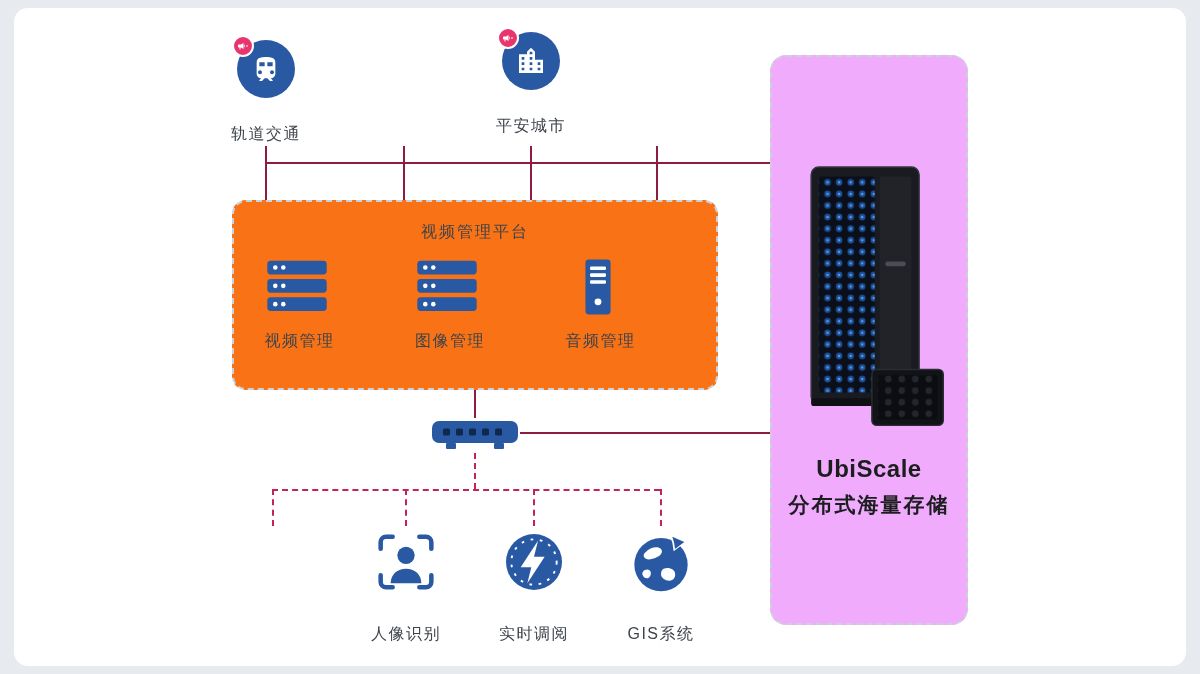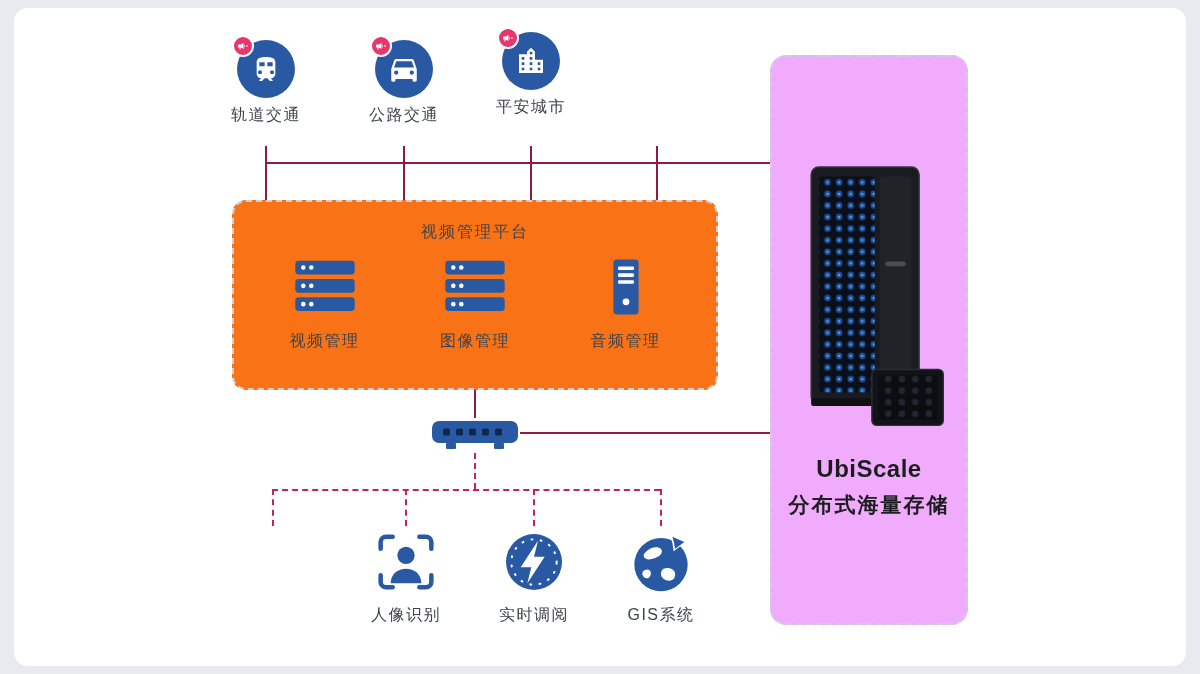--- a/index.html
+++ b/index.html
@@ -6,33 +6,33 @@
   #stage{position:relative;width:1200px;height:674px;background:#e7eaef;overflow:hidden;
          font-family:"Liberation Sans","DejaVu Sans",sans-serif;}
   .panel{position:absolute;left:14px;top:8px;right:14px;bottom:8px;background:#ffffff;border-radius:14px;}
 
   
   .node{position:absolute;width:120px;text-align:center;}
   .circle-icon{width:58px;height:58px;border-radius:50%;background:#2A59A4;margin:0 auto;position:relative;
                display:flex;align-items:center;justify-content:center;}
   .badge{position:absolute;top:-5px;left:-5px;width:22px;height:22px;border-radius:50%;background:#E8356D;
          border:2px solid #fff;display:flex;align-items:center;justify-content:center;box-sizing:border-box;}
-  .node-label{margin-top:7px;font-size:16px;color:#3e434b;letter-spacing:1.5px;}
+  .node-label{margin-top:26px;font-size:16px;color:#3e434b;letter-spacing:1.5px;}
 
   
   .line{position:absolute;background:#8E1C40;}
   .dash-v{position:absolute;width:0;border-left:2px dashed #C2245A;}
   .dash-h{position:absolute;height:0;border-top:2px dashed #C2245A;}
 
   
   .platform{position:absolute;left:232px;top:200px;width:486px;height:190px;border:2px dashed #CBD1DB;
             border-radius:14px;background:#f97316;box-sizing:border-box;}
   .platform-title{text-align:center;margin-top:20px;font-size:16px;color:#3e434b;letter-spacing:2px;}
   .modules{display:flex;justify-content:space-evenly;margin-top:12px;}
-  .module{width:120px;text-align:center;}
+  .module{width:120px;}
   .module-label{margin-top:8px;font-size:16px;color:#3e434b;letter-spacing:1.5px;}
 
   
   .switch-wrap{position:absolute;left:430px;top:417px;width:90px;height:36px;}
 
   
   .app-icon{width:64px;height:64px;margin:0 auto;}
 
   
   .storage-box{position:absolute;left:770px;top:55px;width:198px;height:570px;border:2px dashed #CBD1DB;
@@ -57,33 +57,20 @@
         </svg>
       <span class="badge">
         <svg width="12" height="12" viewBox="0 0 24 24">
             <path fill="#fff" d="M18 11v2h4v-2h-4zM4 9c-1.1 0-2 .9-2 2v2c0 1.1.9 2 2 2h1v4h2v-4h1l5 3V6L8 9H4zm11.5 3c0-1.33-.58-2.53-1.5-3.35v6.69c.92-.81 1.5-2.02 1.5-3.34z"></path>
           </svg>
       </span>
     </div>
     <div class="node-label">轨道交通</div>
   </div>
 
-  <div class="node" style="left:344px;top:40px;">
-    <div class="circle-icon">
-      <svg width="34" height="34" viewBox="0 0 24 24">
-          <path fill="#fff" d="M18.92 6.01C18.72 5.42 18.16 5 17.5 5h-11c-.66 0-1.21.42-1.42 1.01L3 12v8c0 .55.45 1 1 1h1c.55 0 1-.45 1-1v-1h12v1c0 .55.45 1 1 1h1c.55 0 1-.45 1-1v-8l-2.08-5.99zM6.5 16c-.83 0-1.5-.67-1.5-1.5S5.67 13 6.5 13s1.5.67 1.5 1.5S7.33 16 6.5 16zm11 0c-.83 0-1.5-.67-1.5-1.5s.67-1.5 1.5-1.5 1.5.67 1.5 1.5-.67 1.5-1.5 1.5zM5 11l1.5-4.5h11L19 11H5z"></path>
-        </svg>
-      <span class="badge">
-        <svg width="12" height="12" viewBox="0 0 24 24">
-            <path fill="#fff" d="M18 11v2h4v-2h-4zM4 9c-1.1 0-2 .9-2 2v2c0 1.1.9 2 2 2h1v4h2v-4h1l5 3V6L8 9H4zm11.5 3c0-1.33-.58-2.53-1.5-3.35v6.69c.92-.81 1.5-2.02 1.5-3.34z"></path>
-          </svg>
-      </span>
-    </div>
-    <div class="node-label">公路交通</div>
-  </div>
 
   <div class="node" style="left:471px;top:32px;">
     <div class="circle-icon">
       <svg width="32" height="32" viewBox="0 0 24 24">
           <path fill="#fff" d="M15 11V5l-3-3-3 3v2H3v14h18V11h-6zm-8 8H5v-2h2v2zm0-4H5v-2h2v2zm0-4H5V9h2v2zm6 8h-2v-2h2v2zm0-4h-2v-2h2v2zm0-4h-2V9h2v2zm0-4h-2V5h2v2zm6 12h-2v-2h2v2zm0-4h-2v-2h2v2z"></path>
         </svg>
       <span class="badge">
         <svg width="12" height="12" viewBox="0 0 24 24">
             <path fill="#fff" d="M18 11v2h4v-2h-4zM4 9c-1.1 0-2 .9-2 2v2c0 1.1.9 2 2 2h1v4h2v-4h1l5 3V6L8 9H4zm11.5 3c0-1.33-.58-2.53-1.5-3.35v6.69c.92-.81 1.5-2.02 1.5-3.34z"></path>
           </svg>

